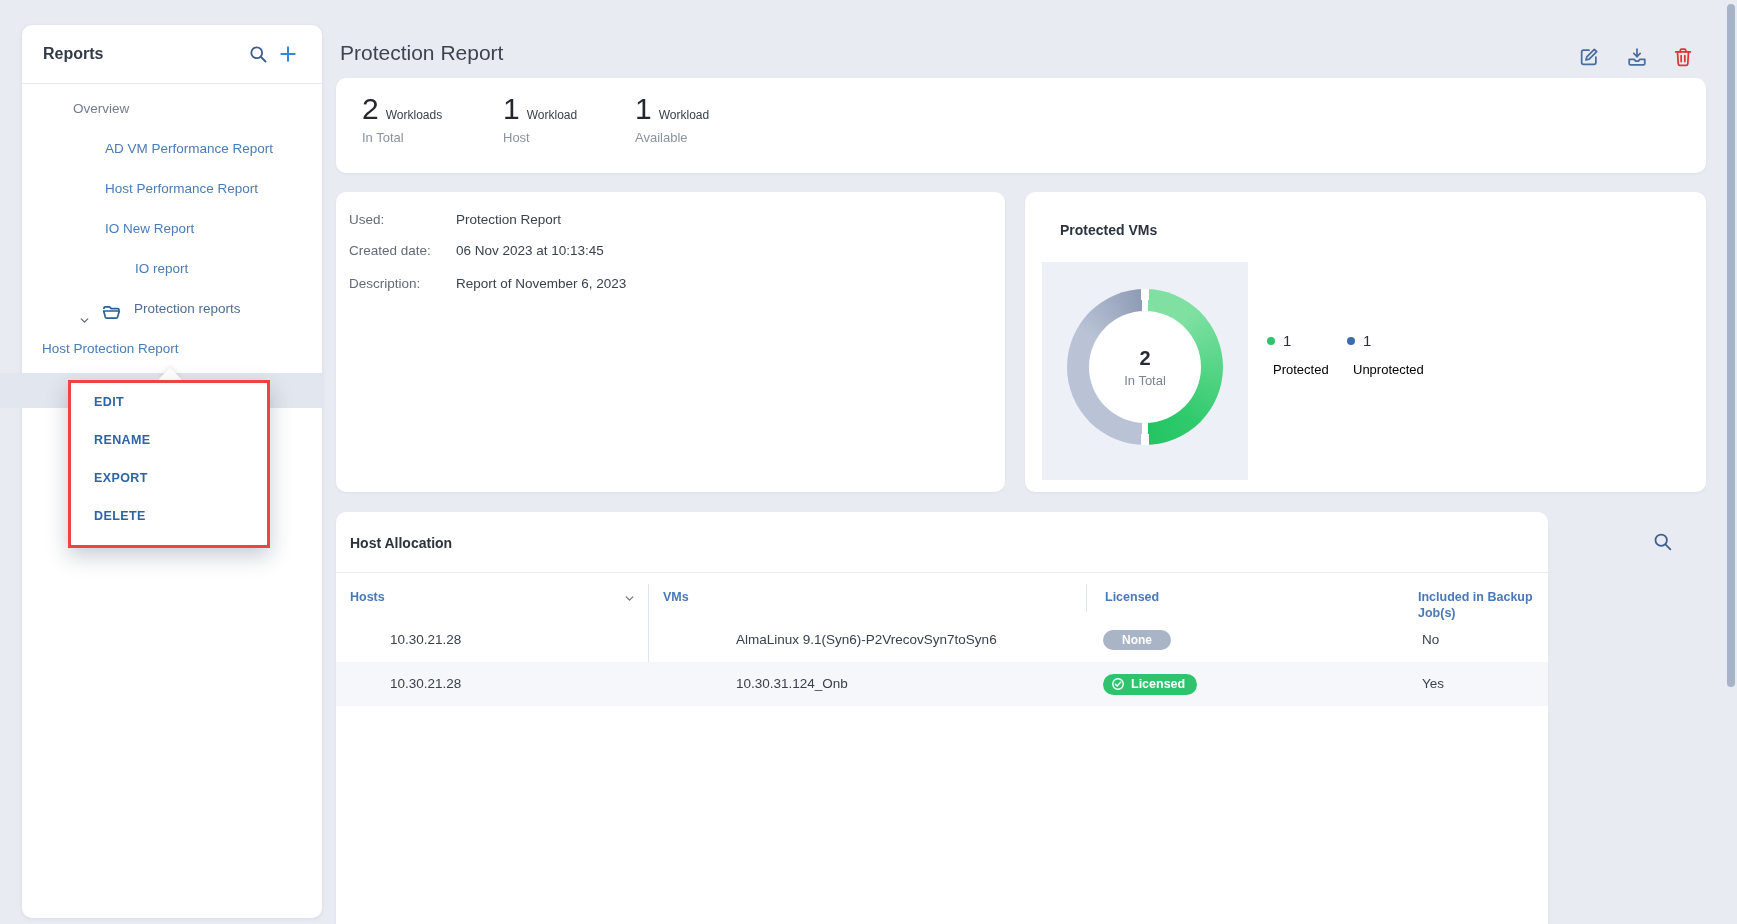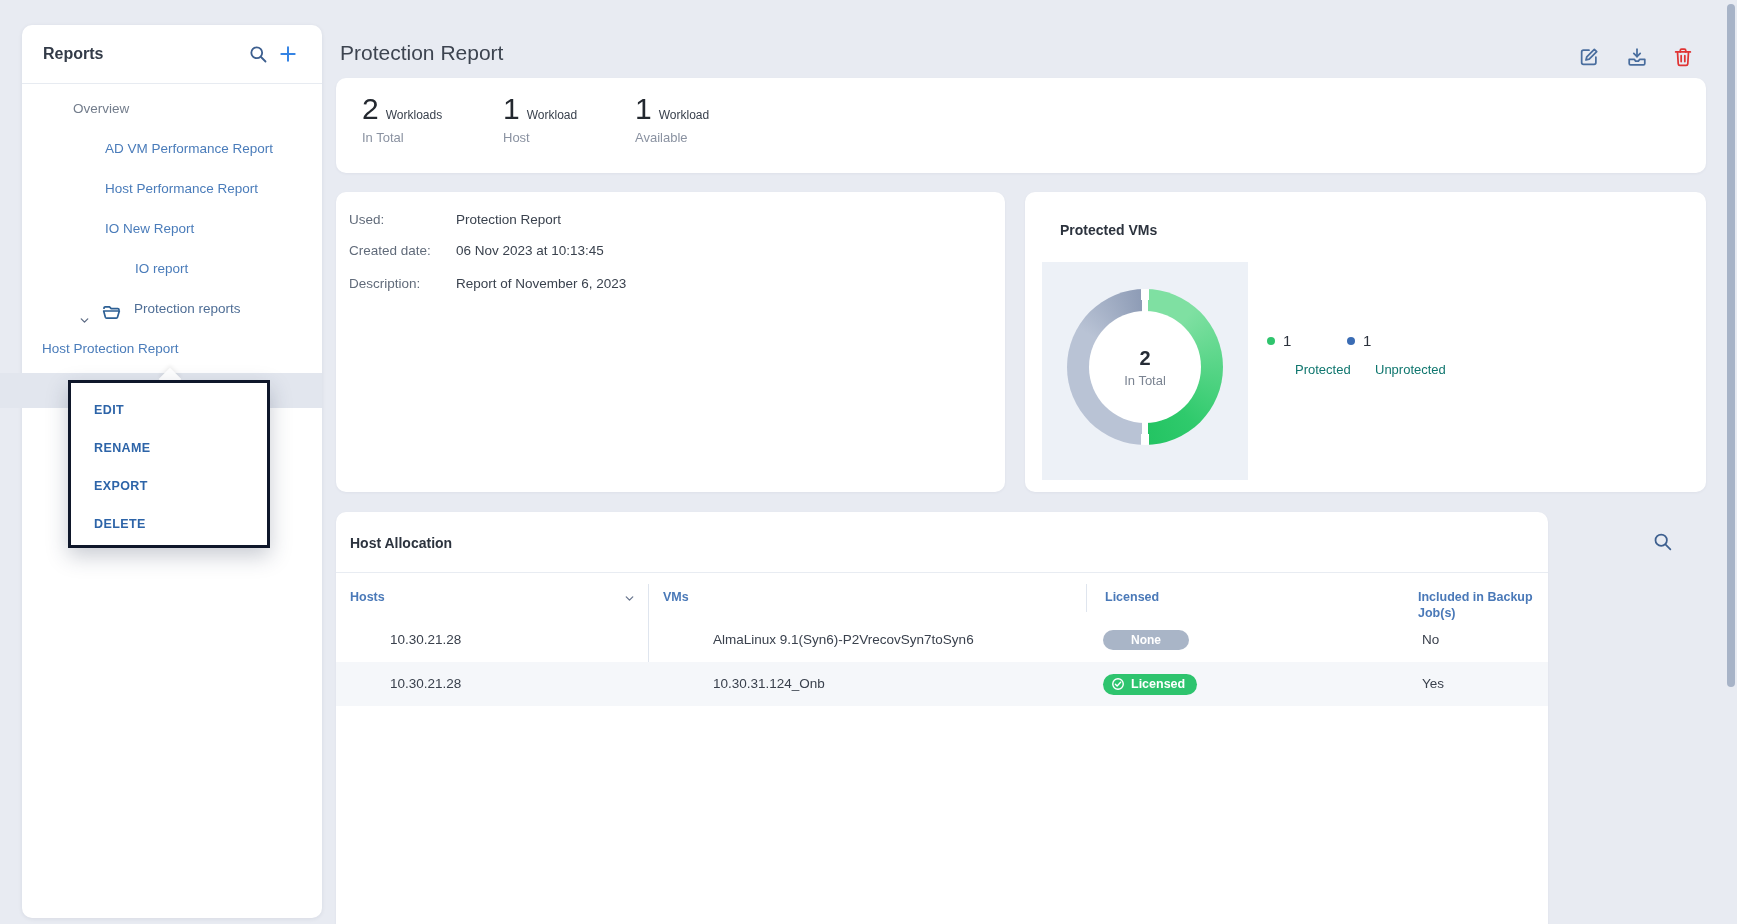--- a/index.html
+++ b/index.html
@@ -29,21 +29,21 @@
   .folder-glyph { position:absolute; left:79px; top:10px; width:21px; height:20px; color:#2c5f94; }
   .folder-glyph svg { width:100%; height:100%; }
   .folder-label { padding-left:112px; display:block; }
 
   .row-highlight { position:absolute; left:0; top:373px; width:322px; height:35px; background:#e2e6ee; z-index:2; }
 
   
   .popup-arrow { position:absolute; left:162px; top:371px; width:16px; height:16px; background:#fff;
                  transform:rotate(45deg); z-index:3; box-shadow:-2px -2px 4px rgba(0,0,0,.06); }
   .context-menu { position:absolute; left:68px; top:380px; width:202px; height:168px; background:#fff;
-                  border:3px solid #0f172a; z-index:4; box-shadow:0 8px 20px rgba(40,50,80,.25); padding-top:8px; }
+                  border:3px solid #ef4444; z-index:4; box-shadow:0 8px 20px rgba(40,50,80,.25); }
   .menu-item { height:38px; line-height:38px; padding-left:23px; font-size:12.5px; font-weight:bold;
                letter-spacing:.4px; color:#2d64a8; cursor:pointer; }
 
   
   .main-title { position:absolute; left:340px; top:41px; font-size:21px; font-weight:500; color:#3d4450; }
   .action-icon { position:absolute; top:46px; width:22px; height:22px; color:#496d9e; cursor:pointer; }
   .action-icon svg { width:100%; height:100%; }
   .act-edit { left:1578px; }
   .act-export { left:1626px; }
   .act-delete { left:1672px; color:#e03434; }
@@ -79,40 +79,40 @@
              #ffffff 357deg 360deg); }
   .donut-hole { position:absolute; inset:22px; background:#fff; border-radius:50%;
                 display:flex; flex-direction:column; align-items:center; justify-content:center; }
   .donut-total { font-size:20px; font-weight:bold; color:#262c36; }
   .donut-total-label { font-size:13px; color:#7b8492; margin-top:3px; }
   .legend-item { position:absolute; top:140px; }
   .legend-protected { left:242px; } .legend-unprotected { left:322px; }
   .legend-line { display:flex; align-items:center; gap:8px; }
   .legend-dot { width:8px; height:8px; border-radius:50%; }
   .legend-value { font-size:15px; color:#2b313c; }
-  .legend-label { font-size:13px; color:#0f766e; margin-top:13px; margin-left:28px; white-space:nowrap; }
+  .legend-label { font-size:13px; color:#000000; margin-top:13px; margin-left:6px; white-space:nowrap; }
 
   .card-host { left:336px; top:512px; width:1212px; height:412px; border-bottom-left-radius:0; border-bottom-right-radius:0; }
   .host-title { position:absolute; left:14px; top:23px; font-size:14px; font-weight:bold; color:#2c333e; }
   .host-search { position:absolute; left:1316px; top:19px; width:21px; height:21px; color:#3d5f8f; cursor:pointer; }
   .host-search svg { width:100%; height:100%; }
   .host-divider { position:absolute; top:60px; left:0; right:0; height:1px; background:#e8ecf2; }
   .col-header { position:absolute; top:77px; height:16px; line-height:16px; font-size:12.5px; font-weight:bold; color:#4a79b8; }
   .ch-hosts { left:14px; } .ch-vms { left:327px; } .ch-licensed { left:769px; } .ch-backup { left:1082px; }
   .ch-chevron { position:absolute; left:287px; top:79px; width:13px; height:13px; color:#68758e; cursor:pointer; }
   .ch-chevron svg { width:100%; height:100%; }
   .vline1 { position:absolute; left:312px; top:72px; width:1px; height:122px; background:#dfe5ee; }
   .vline2 { position:absolute; left:750px; top:72px; width:1px; height:28px; background:#dfe5ee; }
   .trow { position:absolute; left:0; width:100%; height:44px; }
   .trow-0 { top:106px; } .trow-1 { top:150px; background:#f5f7fa; }
   .tcell { position:absolute; top:0; height:44px; line-height:44px; font-size:13.5px; color:#3a414d; white-space:nowrap; }
-  .tc-host { left:54px; } .tc-vm { left:377px; } .tc-backup { left:1086px; }
+  .tc-host { left:54px; } .tc-vm { left:400px; } .tc-backup { left:1086px; }
   .tc-badge { left:767px; display:flex; align-items:center; }
   .badge-none { background:#a9b5c7; color:#fff; font-size:12px; font-weight:bold;
-                padding:3px 28px; border-radius:10px; line-height:14px; }
+                padding:3px 19px; border-radius:10px; line-height:14px; }
   .badge-licensed { background:#2ec46e; color:#fff; font-size:12.5px; font-weight:bold;
                     padding:3px 12px 3px 8px; border-radius:12px; line-height:15px;
                     display:inline-flex; align-items:center; gap:6px; }
   .badge-check { width:14px; height:14px; display:inline-block; }
   .badge-check svg { width:100%; height:100%; }
 
   .scrollbar-thumb { position:absolute; left:1727px; top:4px; width:8px; height:683px;
                      background:#a7b3c7; border-radius:4px; z-index:5; cursor:pointer; }
 </style>
 </head>

